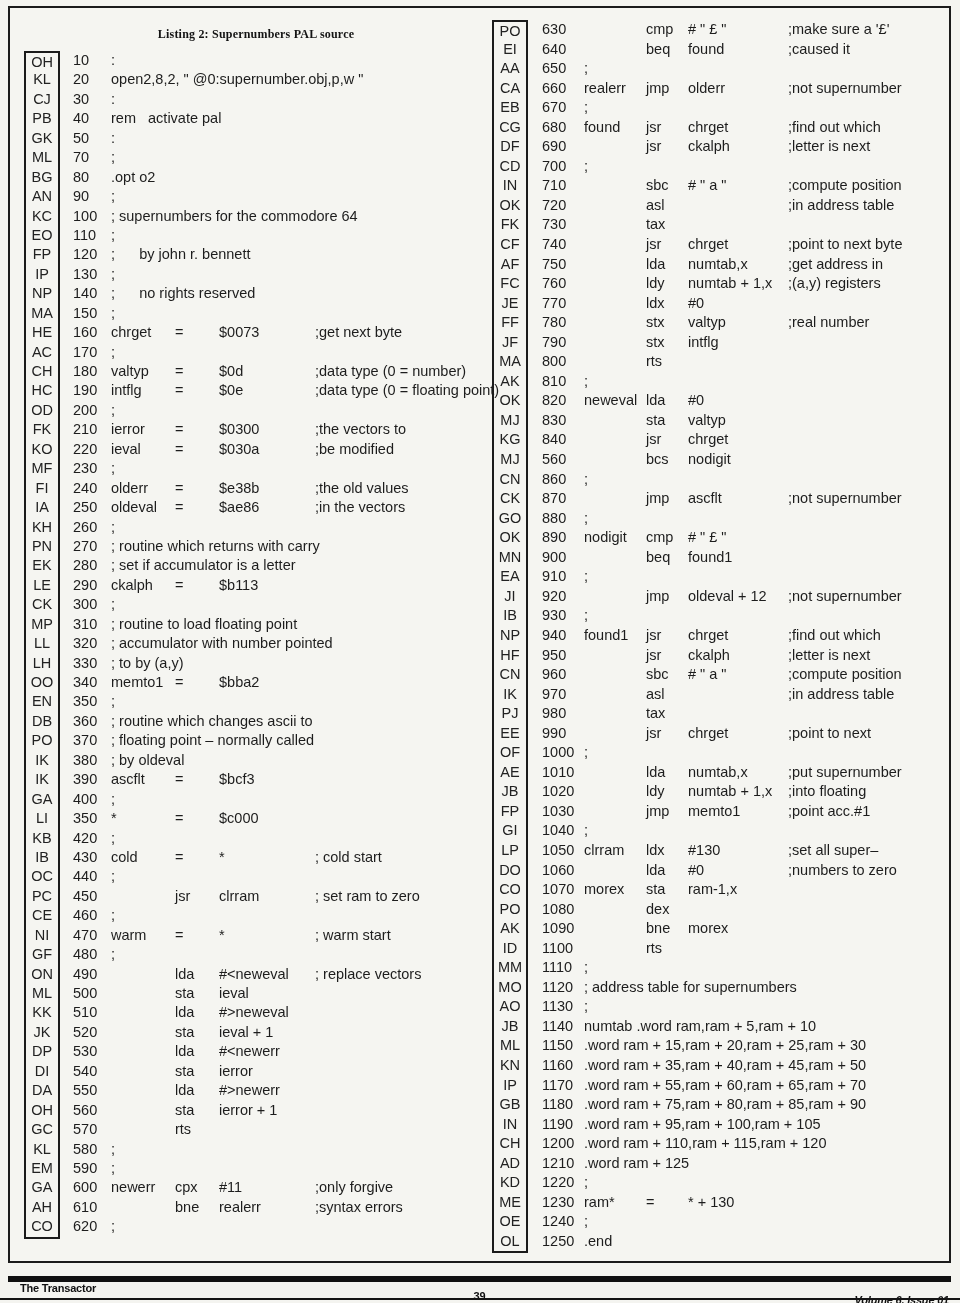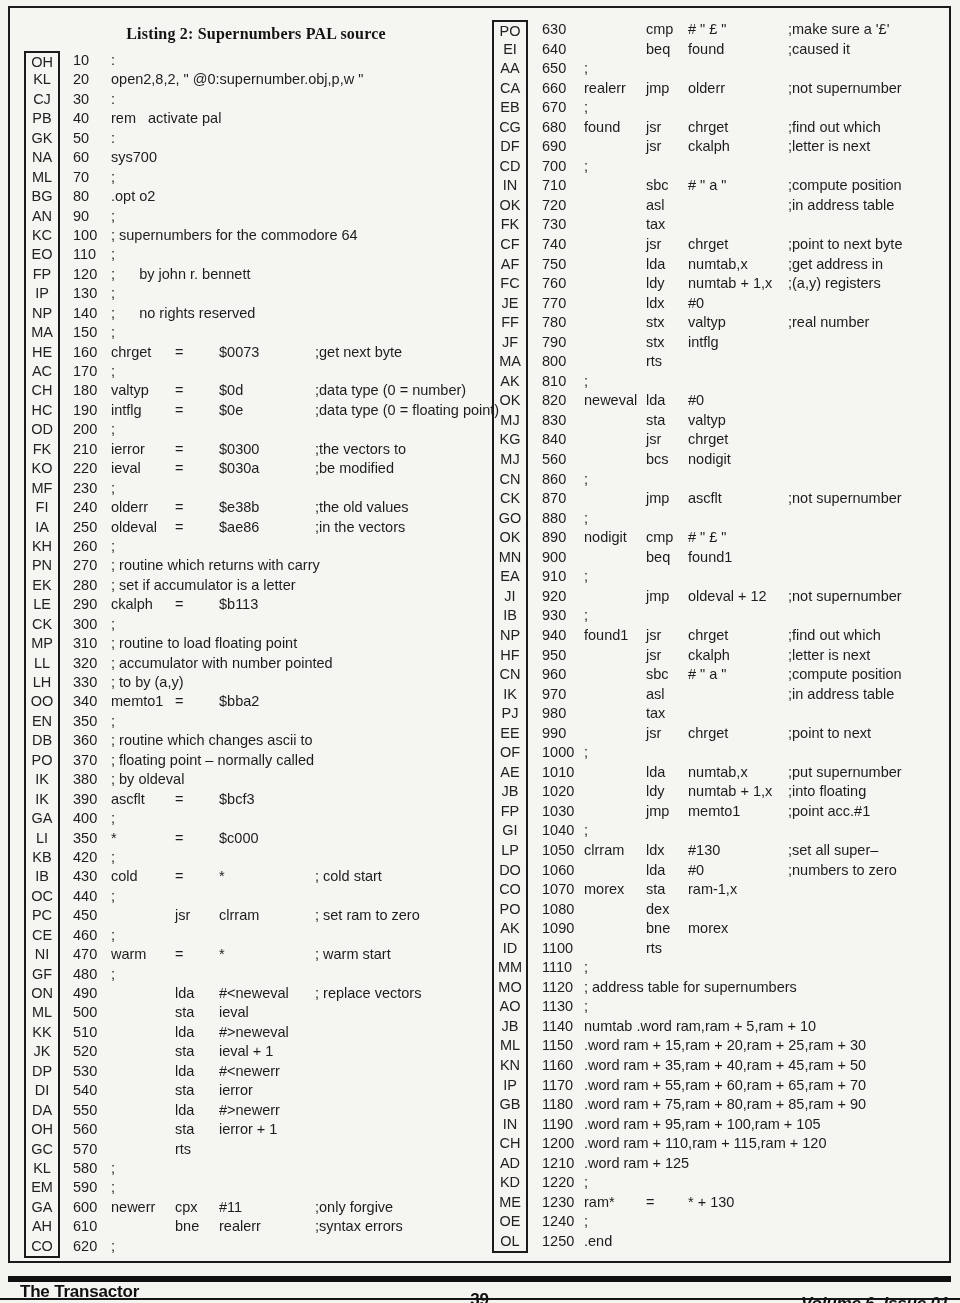--- a/index.html
+++ b/index.html
@@ -13,21 +13,21 @@
   
   .outer-frame{
     position:absolute;left:8px;top:6px;width:939px;height:1253px;
     border:2px solid #1b1b1b;background:#f5f5f1;
   }
   .col{position:absolute;}
   #col-left{left:24px;top:20px;width:464px;}
   #col-right{left:492px;top:20px;width:456px;}
   .listing-title{
     height:31px;line-height:28px;text-align:center;
-    font-family:"Liberation Serif",serif;font-weight:bold;font-size:16px;
+    font-family:"Liberation Serif",serif;font-weight:bold;font-size:12px;
     color:#141414;letter-spacing:.2px;
   }
   .rows{display:block;}
   .row{
     display:grid;height:19.45px;line-height:19.45px;
     font-size:14.5px;white-space:pre;
   }
   #col-left .row{grid-template-columns:36px 13px 38px 64px 44px 96px 1fr;}
   #col-right .row{grid-template-columns:36px 14px 42px 62px 42px 100px 1fr;height:19.55px;line-height:19.55px;}
   .cs{
@@ -35,41 +35,40 @@
     border-left:2px solid #1b1b1b;border-right:2px solid #1b1b1b;
     color:#222;
   }
   .row.first .cs{border-top:2px solid #1b1b1b;}
   .row.last .cs{border-bottom:2px solid #1b1b1b;}
   .n,.l,.o,.a,.c{overflow:visible;}
   
   .footer-bar{position:absolute;left:8px;top:1276px;width:943px;height:6px;background:#101010;}
   .footer-row{
     position:absolute;left:8px;top:1282px;width:943px;height:15px;
-    font-weight:bold;font-size:17px;color:#101010;letter-spacing:-.2px;
+    font-weight:bold;font-size:11px;color:#101010;letter-spacing:-.2px;
   }
   .footer-left{position:absolute;left:12px;top:0;}
   .footer-center{position:absolute;left:0;width:100%;text-align:center;top:8px;}
   .footer-right{position:absolute;right:2px;top:12px;font-style:italic;}
   .footer-rule{position:absolute;left:0px;top:1298px;width:960px;height:2px;background:#141414;}
 </style>
 </head>
 <body>
 
 <div class="outer-frame"></div>
 
 <div class="col" id="col-left">
   <div class="listing-title">Listing 2: Supernumbers PAL source</div>
   <div class="rows" id="rows-left">
       <div class="row first"><span class="cs">OH</span><span class="gap"></span><span class="n">10</span><span class="l">:</span><span class="o"></span><span class="a"></span><span class="c"></span></div>
       <div class="row"><span class="cs">KL</span><span class="gap"></span><span class="n">20</span><span class="l">open2,8,2, " @0:supernumber.obj,p,w "</span><span class="o"></span><span class="a"></span><span class="c"></span></div>
       <div class="row"><span class="cs">CJ</span><span class="gap"></span><span class="n">30</span><span class="l">:</span><span class="o"></span><span class="a"></span><span class="c"></span></div>
       <div class="row"><span class="cs">PB</span><span class="gap"></span><span class="n">40</span><span class="l">rem   activate pal</span><span class="o"></span><span class="a"></span><span class="c"></span></div>
       <div class="row"><span class="cs">GK</span><span class="gap"></span><span class="n">50</span><span class="l">:</span><span class="o"></span><span class="a"></span><span class="c"></span></div>
-      <div class="row"><span class="cs">NA</span><span class="gap"></span><span class="n">60</span><span class="l">sys700</span><span class="o"></span><span class="a"></span><span class="c"></span></div>
       <div class="row"><span class="cs">ML</span><span class="gap"></span><span class="n">70</span><span class="l">;</span><span class="o"></span><span class="a"></span><span class="c"></span></div>
       <div class="row"><span class="cs">BG</span><span class="gap"></span><span class="n">80</span><span class="l">.opt o2</span><span class="o"></span><span class="a"></span><span class="c"></span></div>
       <div class="row"><span class="cs">AN</span><span class="gap"></span><span class="n">90</span><span class="l">;</span><span class="o"></span><span class="a"></span><span class="c"></span></div>
       <div class="row"><span class="cs">KC</span><span class="gap"></span><span class="n">100</span><span class="l">; supernumbers for the commodore 64</span><span class="o"></span><span class="a"></span><span class="c"></span></div>
       <div class="row"><span class="cs">EO</span><span class="gap"></span><span class="n">110</span><span class="l">;</span><span class="o"></span><span class="a"></span><span class="c"></span></div>
       <div class="row"><span class="cs">FP</span><span class="gap"></span><span class="n">120</span><span class="l">;      by john r. bennett</span><span class="o"></span><span class="a"></span><span class="c"></span></div>
       <div class="row"><span class="cs">IP</span><span class="gap"></span><span class="n">130</span><span class="l">;</span><span class="o"></span><span class="a"></span><span class="c"></span></div>
       <div class="row"><span class="cs">NP</span><span class="gap"></span><span class="n">140</span><span class="l">;      no rights reserved</span><span class="o"></span><span class="a"></span><span class="c"></span></div>
       <div class="row"><span class="cs">MA</span><span class="gap"></span><span class="n">150</span><span class="l">;</span><span class="o"></span><span class="a"></span><span class="c"></span></div>
       <div class="row"><span class="cs">HE</span><span class="gap"></span><span class="n">160</span><span class="l">chrget</span><span class="o">=</span><span class="a">$0073</span><span class="c">;get next byte</span></div>

